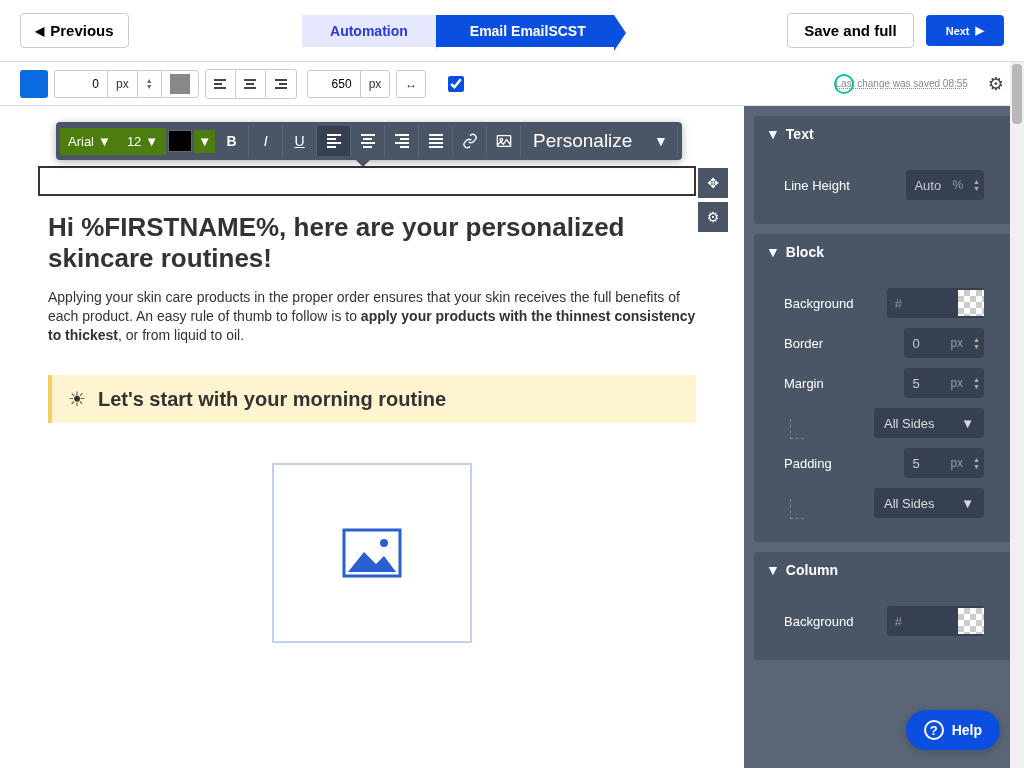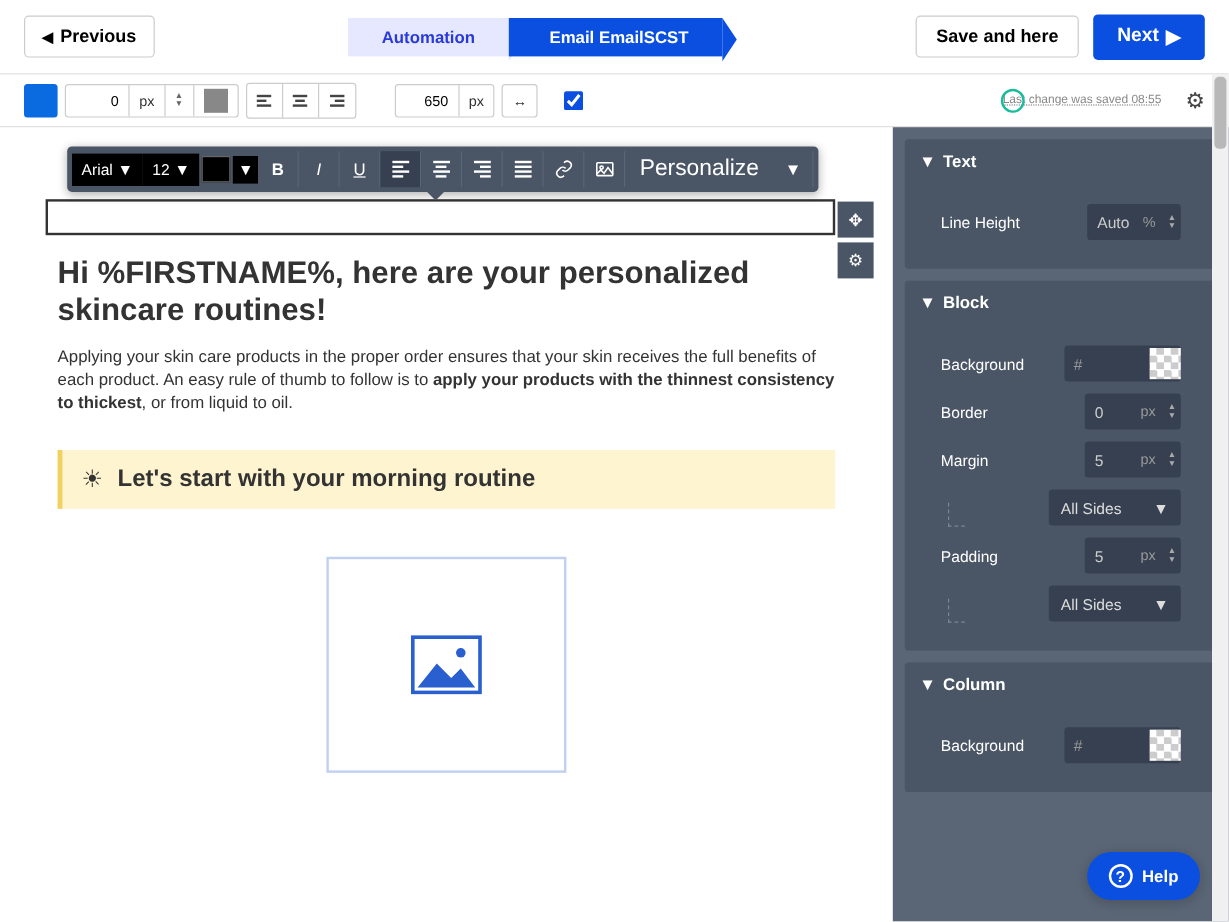--- a/index.html
+++ b/index.html
@@ -9,21 +9,21 @@
 .header { display: flex; align-items: center; padding: 10px 20px; border-bottom: 1px solid #e0e0e0; height: 62px; }
 .prev-btn { display: flex; align-items: center; gap: 6px; border: 1px solid #ccc; background: #fff; padding: 8px 14px; border-radius: 4px; cursor: pointer; font-size: 15px; font-weight: 600; }
 .prev-btn .chev { font-size: 12px; }
 .header-center { flex: 1; display: flex; justify-content: center; }
 .steps { display: flex; }
 .step-auto { background: #e6e8ff; color: #2a3ad8; padding: 8px 28px; font-weight: 700; position: relative; }
 .step-auto::after { content: ''; position: absolute; right: -12px; top: 0; bottom: 0; width: 0; border-left: 12px solid #e6e8ff; border-top: 18px solid transparent; border-bottom: 18px solid transparent; }
 .step-email { background: #0a4fe0; color: #fff; padding: 8px 28px 8px 34px; font-weight: 700; position: relative; }
 .step-email::after { content: ''; position: absolute; right: -12px; top: 0; bottom: 0; width: 0; border-left: 12px solid #0a4fe0; border-top: 18px solid transparent; border-bottom: 18px solid transparent; }
 .save-exit { border: 1px solid #ccc; background: #fff; padding: 8px 16px; border-radius: 4px; cursor: pointer; font-size: 15px; font-weight: 600; margin-right: 12px; }
-.next-btn { background: #0a4fe0; color: #fff; border: none; padding: 9px 20px; border-radius: 4px; cursor: pointer; font-size: 16px; font-weight: 700; display: flex; align-items: flex-start; gap: 6px; }
+.next-btn { background: #0a4fe0; color: #fff; border: none; padding: 9px 20px; border-radius: 4px; cursor: pointer; font-size: 11px; font-weight: 700; display: flex; align-items: flex-end; gap: 6px; }
 
 
 .toolbar1 { display: flex; align-items: center; padding: 8px 20px; border-bottom: 1px solid #e0e0e0; height: 44px; gap: 6px; }
 .color-sw { width: 28px; height: 28px; background: #0a6ae0; border-radius: 3px; }
 .tgroup { display: flex; align-items: center; border: 1px solid #ccc; border-radius: 3px; }
 .tgroup .cell { padding: 4px 8px; border-right: 1px solid #ccc; font-size: 12px; display: flex; align-items: center; height: 26px; }
 .tgroup .cell:last-child { border-right: none; }
 .tgroup input { width: 36px; border: none; font-size: 12px; text-align: right; outline: none; }
 .stepper { display: flex; flex-direction: column; }
 .stepper span { font-size: 7px; line-height: 6px; cursor: pointer; color: #666; }
@@ -38,21 +38,21 @@
 .saved-wrap { position: relative; display: flex; align-items: center; }
 .saved-circle { position: absolute; left: -2px; width: 20px; height: 20px; border: 2px solid #1abc9c; border-radius: 50%; }
 .gear { margin-left: 14px; font-size: 18px; cursor: pointer; color: #444; }
 
 
 .main { display: flex; height: calc(768px - 62px - 44px); }
 .canvas-area { flex: 1; overflow-y: auto; position: relative; }
 
 
 .float-tb { position: absolute; top: 16px; left: 56px; background: #4a5565; border-radius: 4px; display: flex; align-items: center; padding: 4px; gap: 0; box-shadow: 0 2px 8px rgba(0,0,0,0.3); z-index: 10; }
-.ft-sel { background: #000000; color: #fff; border: none; padding: 6px 8px; font-size: 13px; display: flex; align-items: flex-start; gap: 4px; cursor: pointer; }
+.ft-sel { background: #4d7c0f; color: #fff; border: none; padding: 6px 8px; font-size: 13px; display: flex; align-items: flex-start; gap: 4px; cursor: pointer; }
 .ft-color { width: 24px; height: 22px; background: #000; margin: 0 2px; border: 1px solid #666; }
 .ft-btn { width: 34px; height: 30px; color: #fff; display: flex; align-items: center; justify-content: center; cursor: pointer; border-right: 1px solid #5a6575; }
 .ft-btn.active { background: #364050; }
 .ft-personalize { color: #fff; padding: 0 12px; font-size: 19px; }
 .float-tb::after { content: ''; position: absolute; bottom: -7px; left: 300px; border-left: 7px solid transparent; border-right: 7px solid transparent; border-top: 7px solid #4a5565; }
 
 
 .canvas { margin-top: 60px; padding: 0 12px; }
 .sel-block { border: 2px solid #333; height: 30px; position: relative; margin-left: 26px; margin-right: 36px; }
 .sel-handles { position: absolute; right: -34px; top: 0; display: flex; flex-direction: column; }
@@ -107,21 +107,21 @@
   <button class="prev-btn">
     <span class="chev">◀</span>
     <span>Previous</span>
   </button>
   <div class="header-center">
     <div class="steps">
       <div class="step-auto">Automation</div>
       <div class="step-email">Email EmailSCST</div>
     </div>
   </div>
-  <button class="save-exit">Save and here</button>
+  <button class="save-exit">Save and full</button>
   <button class="next-btn">
     <span>Next</span>
     <span>▶</span>
   </button>
 </div>
 
 <div class="toolbar1">
   <div class="color-sw"></div>
   <div class="tgroup">
     <div class="cell">
@@ -154,21 +154,21 @@
         </div>
       </div>
     <div class="ab">
         <div class="al-lines" style="align-items:flex-end">
           <span style="width:12px"></span>
           <span style="width:8px"></span>
           <span style="width:12px"></span>
         </div>
       </div>
   </div>
-  <div class="tgroup" style="margin-left:26px">
+  <div class="tgroup" style="margin-left:4px">
     <div class="cell">
         <input value="650" style="">
       </div>
     <div class="cell">px</div>
   </div>
   <div class="tgroup">
       <div class="cell">↔</div>
     </div>
   <div class="chk" style="margin-left:10px">
       <input type="checkbox" checked="" style="">

